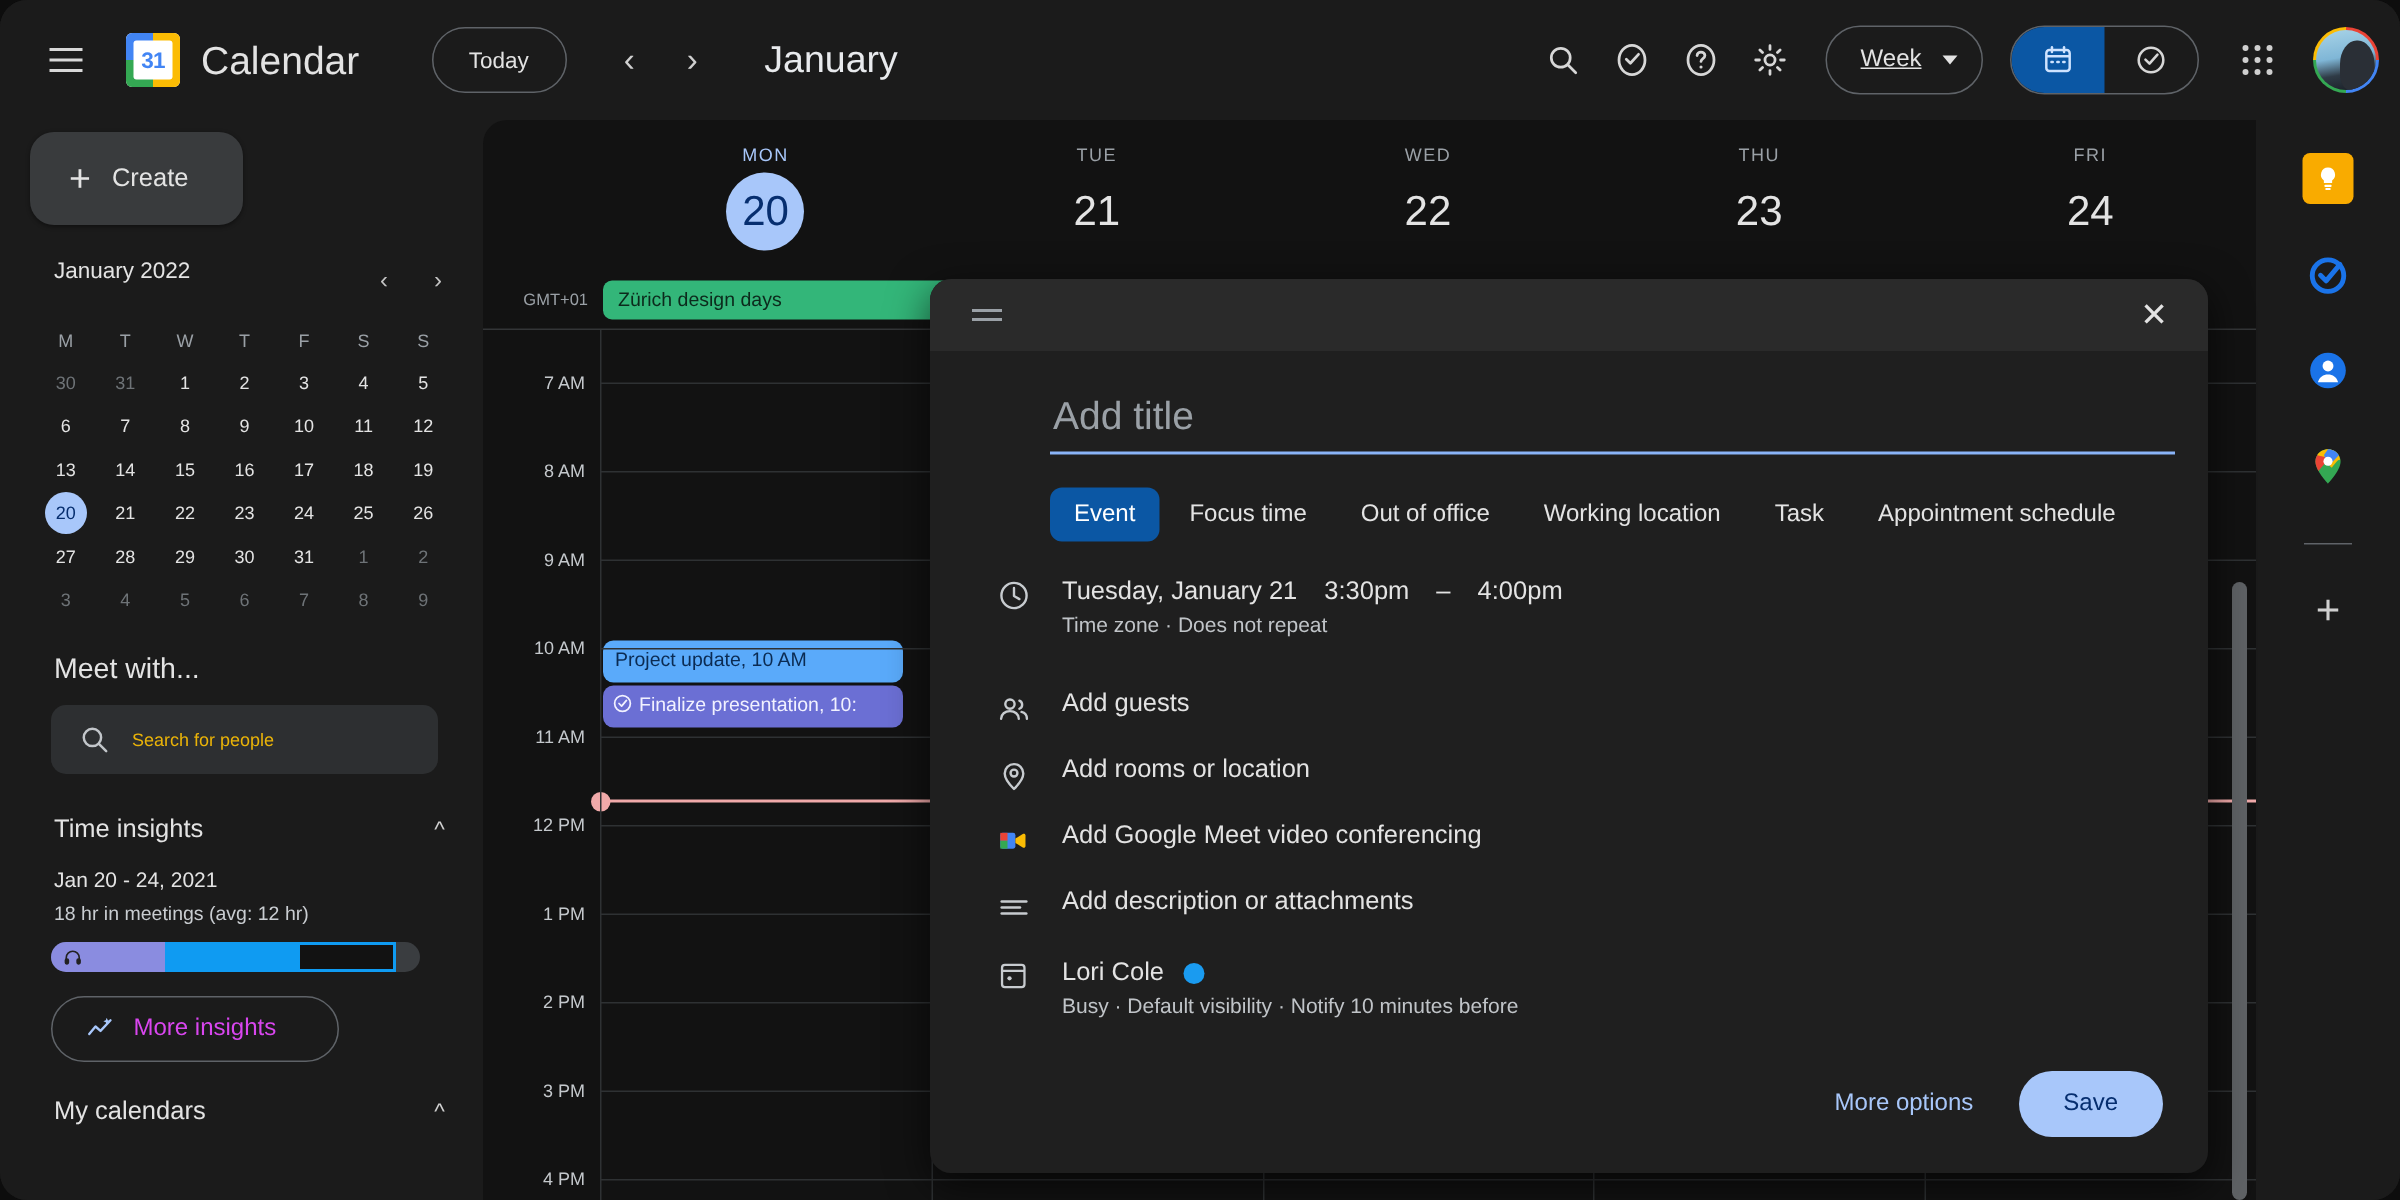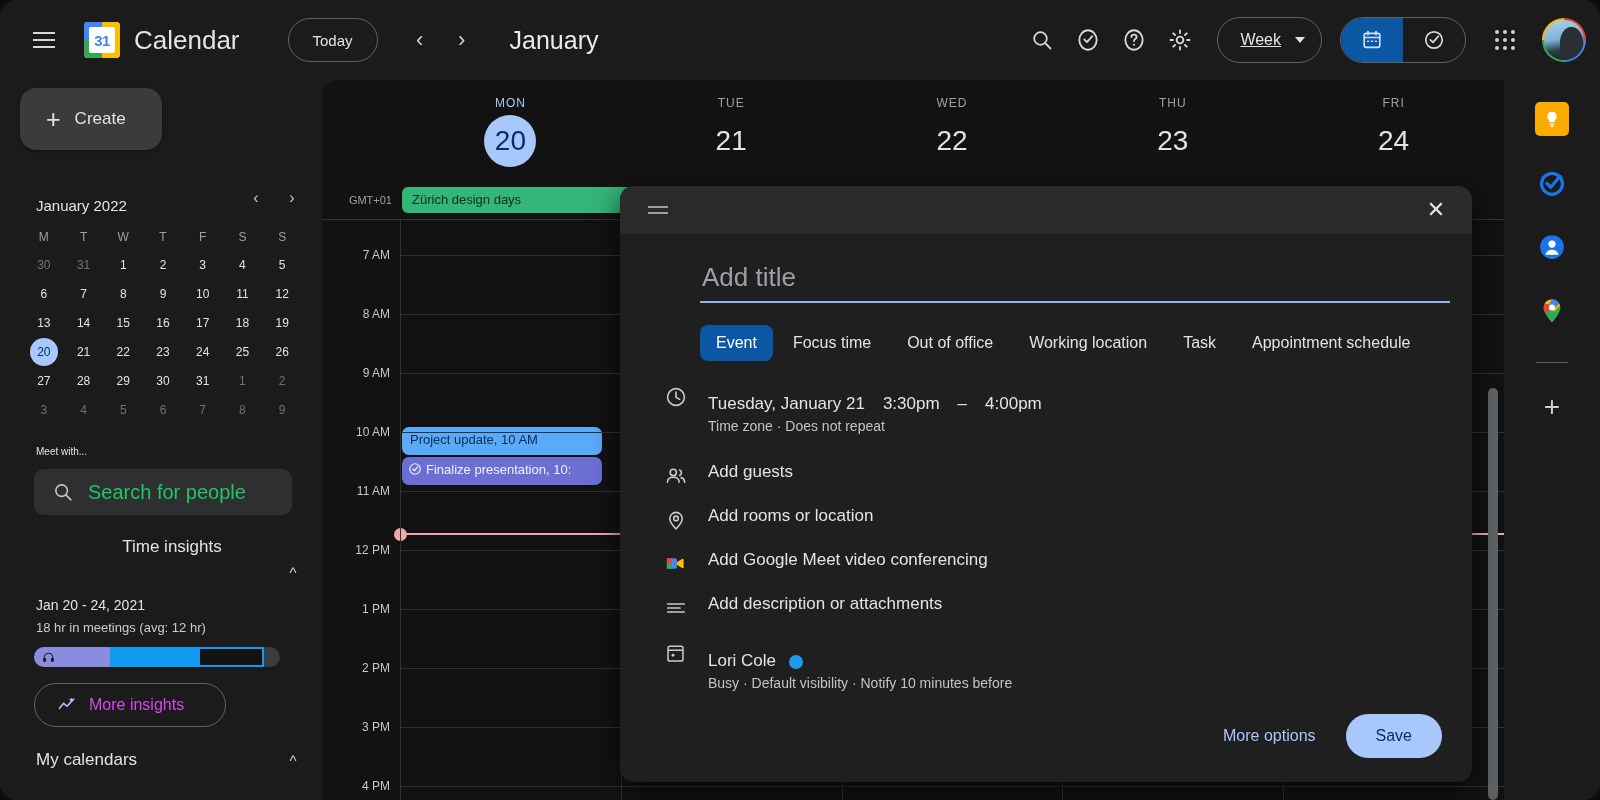--- a/index.html
+++ b/index.html
@@ -115,22 +115,22 @@
   .create-btn {
     margin: 8px 0 0 20px; width: 142px; height: 62px;
     background: #393b3d; border-radius: 16px;
     display:flex; align-items:center; gap: 14px; padding-left: 26px;
     color:#e3e3e3; font-size:17px; cursor:pointer;
     box-shadow: 0 1px 3px rgba(0,0,0,.4);
   }
   .plus-ic { font-size: 25px; font-weight: 300; line-height: 1; color:#e3e3e3; }
 
   .mini-head {
-    display:flex;align-items:flex-end;
-    margin: 32px 14px 0 36px;
+    display:flex;align-items:flex-start;
+    margin: 22px 14px 0 36px;
   }
   .mini-title { font-size:15px;color:#e3e3e3; }
   .mini-navs { margin-left:auto; display:flex; gap:4px; }
   .mini-nav {
     width:32px;height:32px;border-radius:50%;display:flex;align-items:center;
     justify-content:center;color:#c4c4c4;font-size:16px;cursor:pointer;
   }
   .mini-grid {
     margin: 10px 20px 0 24px;
     display:grid; grid-template-columns: repeat(7, 1fr);
@@ -139,31 +139,31 @@
   .dow {
     font-size: 12px; color: #9aa0a6; height: 26px; line-height: 26px;
   }
   .dcell {
     width: 28px; height: 28px; line-height: 28px; text-align: center;
     font-size: 12px; color: #e3e3e3; border-radius: 50%; cursor: pointer;
   }
   .dcell.out { color: #6e7377; }
   .dcell.sel { background: #a8c7fa; color:#062e6f; font-weight:500; }
 
-  .meetwith { margin: 22px 0 0 36px; font-size: 10px; color: #e3e3e3; }
+  .meetwith { margin: 22px 0 0 36px; font-size: 19px; color: #e3e3e3; }
   .searchbox {
     margin: 12px 0 0 34px; width: 258px; height: 46px;
     background: #2d2f31; border-radius: 10px;
     display:flex; align-items:center; padding-left: 18px; gap: 14px;
     cursor:text;
   }
-  .searchbox .ph { color: #22c55e; font-size: 20px; }
+  .searchbox .ph { color: #eab308; font-size: 12px; }
 
   .section-head {
-    margin: 22px 14px 0 36px; display:flex; align-items:center;flex-direction:column;
+    margin: 22px 14px 0 36px; display:flex; align-items:center;
   }
   .section-head .t { font-size: 17px; color:#e3e3e3; }
   .chev-up { margin-left:auto; color:#cfcfcf; font-size: 15px; width:30px;height:30px;display:flex;align-items:center;justify-content:center;cursor:pointer;}
   .ti-range { margin: 10px 0 0 36px; font-size: 14px; color: #e3e3e3; }
   .ti-sub { margin: 7px 0 0 36px; font-size: 13px; color: #c9cdd1; }
   .ti-bar {
     margin: 12px 0 0 34px; width: 246px; height: 20px;
     background: #3a3d40; border-radius: 10px; display:flex; overflow:hidden;
   }
   .ti-seg1 { width: 76px; background: #8a8ce0; display:flex;align-items:center;padding-left:8px; }
@@ -292,21 +292,21 @@
     display:flex;align-items:center; color:#e3e3e3; font-size:16px; cursor:pointer;
   }
   .chip.active { background:#0b57a4; color:#ffffff; }
 
   .rows { margin-top: 22px; }
   .row { display:flex; align-items:flex-start; min-height: 48px; }
   .row-ic {
     width: 44px; flex:0 0 44px; margin-left: -36px;
     display:flex; justify-content:flex-start; padding-top: 2px; color:#c7cbcf;
   }
-  .row-txt { padding-top: 1px; margin-top: 10px; }
+  .row-txt { padding-top: 1px; }
   .row-main { font-size: 17px; color: #e3e3e3; }
   .row-sub { font-size: 14px; color: #c0c4c8; margin-top: 4px; }
   .row-link { font-size: 17px; color:#e3e3e3; cursor:pointer; }
   .time-main { display:flex; align-items:baseline; gap: 18px; font-size:17px;color:#e3e3e3; }
   .dot-blue { display:inline-block; width:14px;height:14px;border-radius:50%;background:#1a9bf0;margin-left:8px;vertical-align:middle; }
 
   .dlg-foot {
     position:absolute; left:0; right:0; bottom: 0; height: 92px;
     display:flex; align-items:center; justify-content:flex-end;
     padding-right: 30px; gap: 30px;

